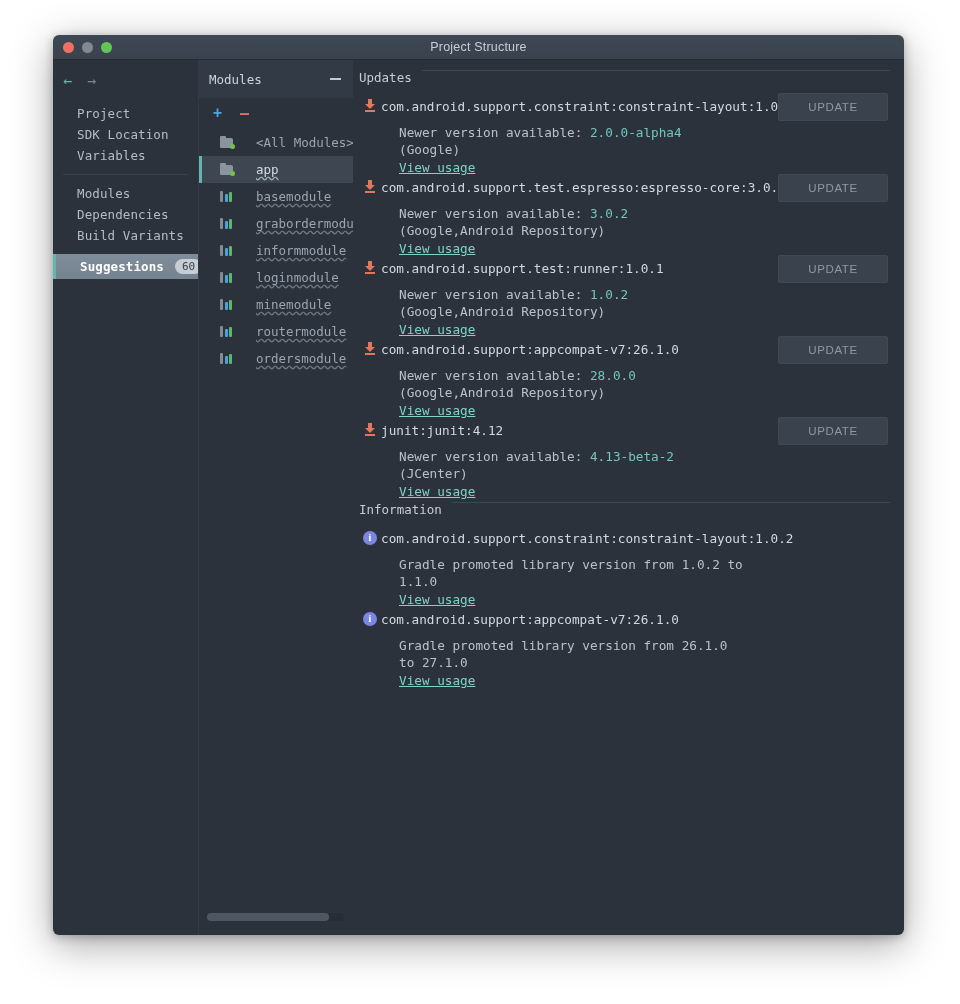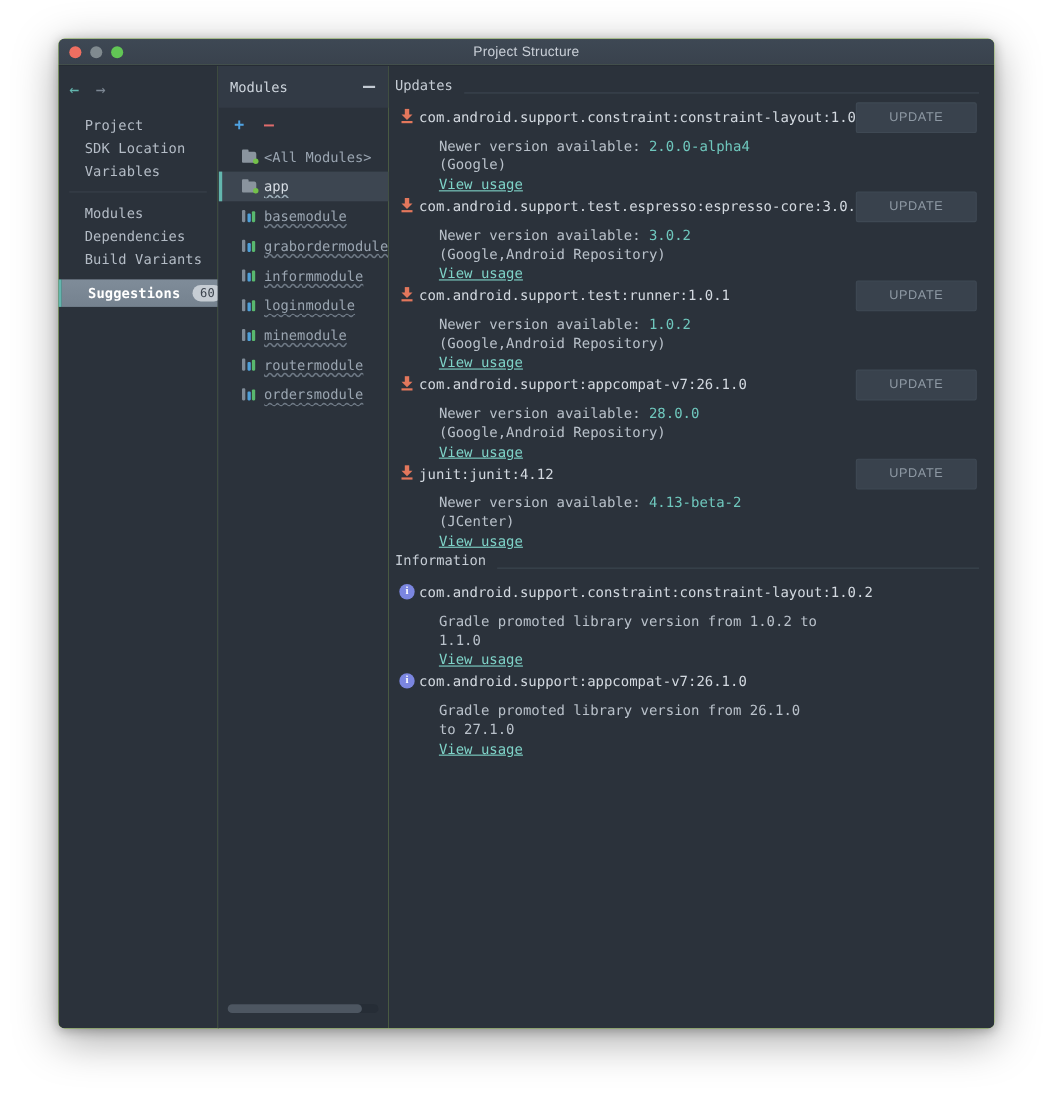--- a/index.html
+++ b/index.html
@@ -96,21 +96,21 @@
     display: flex; align-items: center; justify-content: space-between;
     padding: 0 12px 0 10px;
   }
   .modules-title { font-size: 12.5px; color: #cdd4dc; }
   .minimize { width: 11px; height: 2.5px; background: #c3cad3; }
   .modtools { display: flex; gap: 18px; padding: 8px 0 6px 14px; font-size: 15px; line-height: 1; }
   .plus  { color: #4fa3e3; font-weight: bold; }
   .minus { color: #e06c6c; font-weight: bold; }
   .modlist { padding-top: 2px; }
   .modrow {
-    display: flex; align-items: center; gap: 6px;
+    display: flex; align-items: center; gap: 22px;
     height: 27px; padding-left: 21px;
     font-size: 12.5px; color: #9aa5b1;
     white-space: nowrap;
   }
   .modrow.selected {
     background: #3d4651;
     border-left: 3px solid #63b6ae;
     padding-left: 18px;
     color: #d7dde4;
   }
@@ -149,21 +149,21 @@
   .hscroll i { display:block; width:122px; height:8px; background:#4d5661; border-radius:4px; }
   
   .content {
     flex: 1;
     background: #2b323b;
     padding: 10px 14px 0 6px;
     position: relative;
     overflow: hidden;
   }
   .section-title {
-    display: flex; align-items: flex-end; gap: 10px;
+    display: flex; align-items: flex-start; gap: 10px;
     font-size: 12.5px; color: #c5ccd4;
     margin-bottom: 12px;
   }
   .section-title .rule { flex:1; height:1px; background:#3d4651; }
   .entry { position: relative; margin-bottom: 2px; }
   .entry-head { display:flex; align-items:flex-start; }
   .entry-icon { width: 22px; flex: 0 0 22px; display:flex; justify-content:center; padding-top:2px; }
   
   .dl { position:relative; width:11px; height:13px; }
   .dl .shaft { position:absolute; left:3.5px; top:0; width:4px; height:6px; background:#e3775c; }

